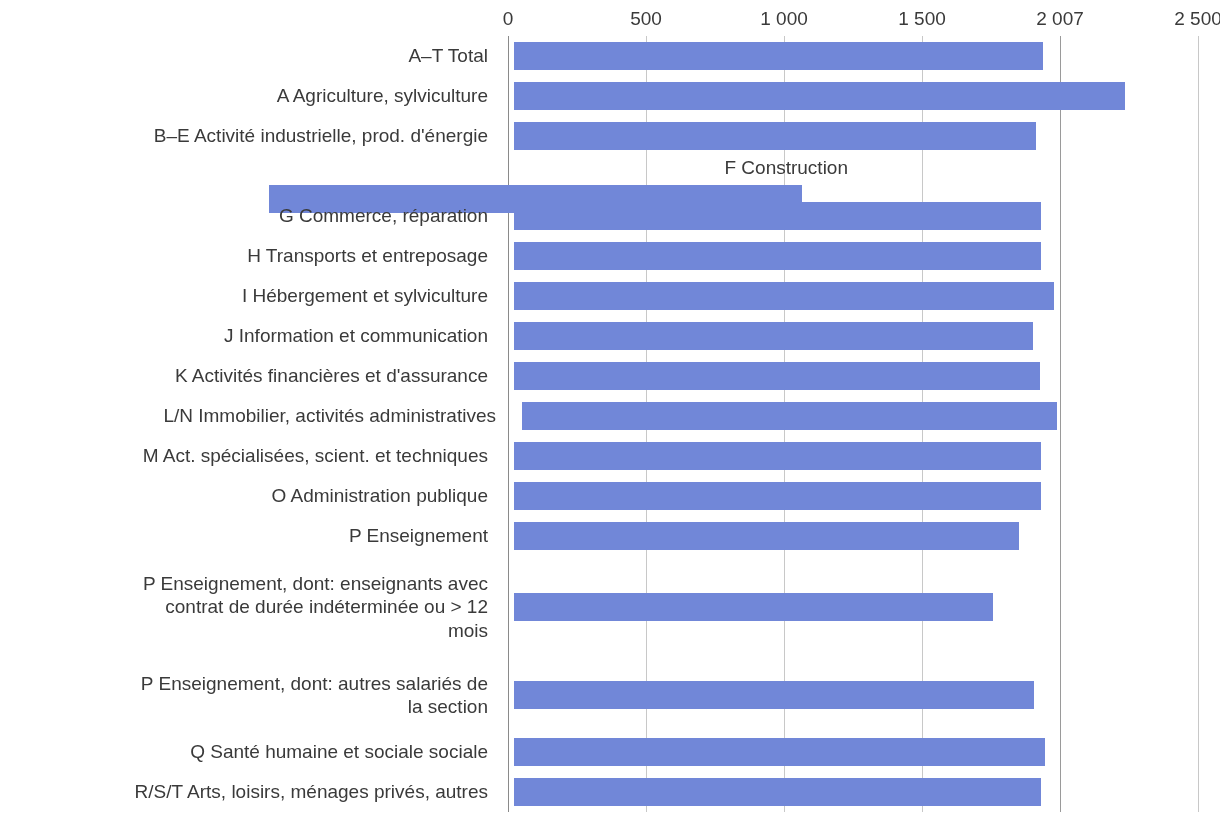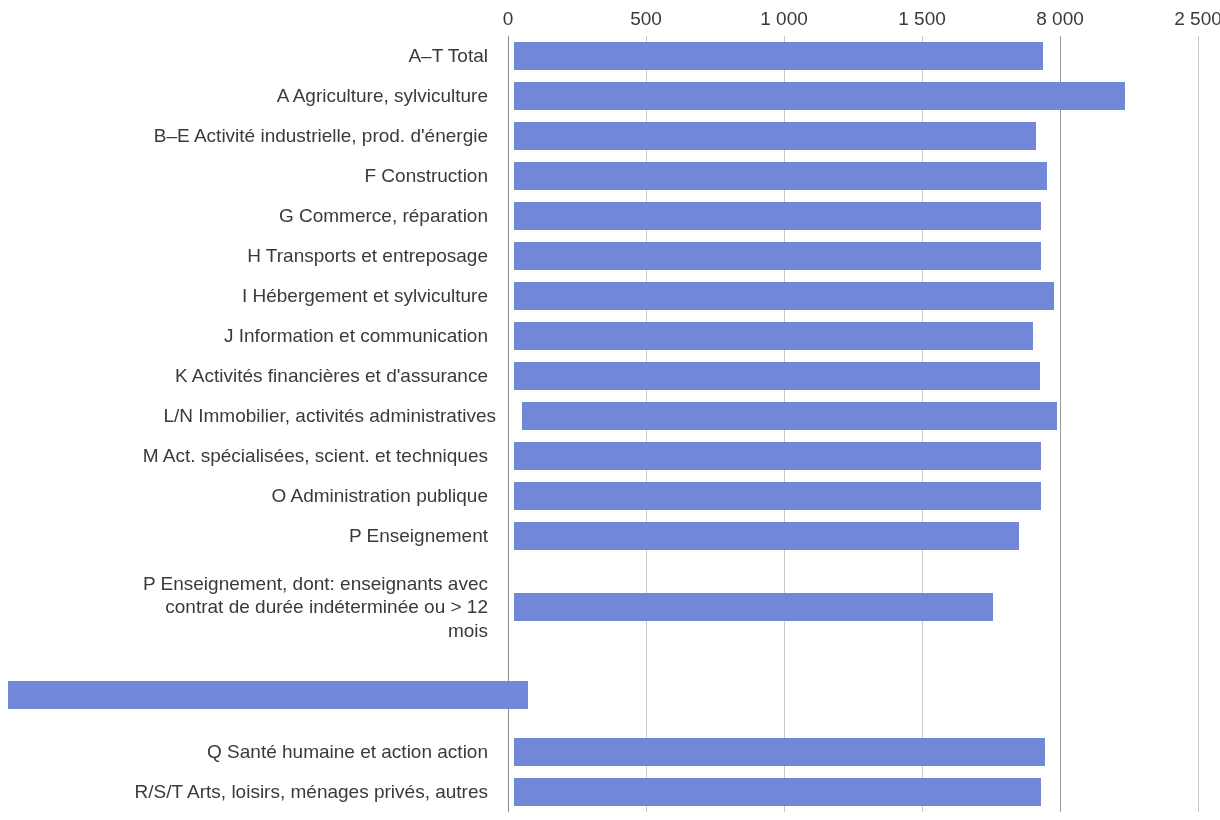--- a/index.html
+++ b/index.html
@@ -105,21 +105,21 @@
 </head>
 <body>
 
 <div id="chart-root">
 
   <div class="axis-labels">
       <div class="tick-label" style="left: 508px;">0</div>
       <div class="tick-label" style="left: 646px;">500</div>
       <div class="tick-label" style="left: 784px;">1 000</div>
       <div class="tick-label" style="left: 922px;">1 500</div>
-      <div class="tick-label" style="left: 1060px;">8 000</div>
+      <div class="tick-label" style="left: 1060px;">2 007</div>
       <div class="tick-label" style="left: 1198px;">2 500</div>
     </div>
 
   <div class="plot">
     <div class="gridlines">
         <div class="gridline axis0" style="left: 0px;"></div>
         <div class="gridline" style="left: 138px;"></div>
         <div class="gridline" style="left: 276px;"></div>
         <div class="gridline" style="left: 414px;"></div>
         <div class="gridline major" style="left: 552px;"></div>
@@ -139,21 +139,21 @@
         <div class="bar-cell">
           <div class="bar" style="width: 611.34px; background: rgb(113, 135, 216);"></div>
         </div>
       </div>
       <div class="row" style="height: 40px;">
         <div class="row-label">B–E Activité industrielle, prod. d'énergie</div>
         <div class="bar-cell">
           <div class="bar" style="width: 521.64px; background: rgb(113, 135, 216);"></div>
         </div>
       </div>
-      <div class="row" style="height: 40px;">
+      <div class="row" style="height: 40px; flex-direction: column;">
         <div class="row-label">F Construction</div>
         <div class="bar-cell">
           <div class="bar" style="width: 532.68px; background: rgb(113, 135, 216);"></div>
         </div>
       </div>
       <div class="row" style="height: 40px;">
         <div class="row-label">G Commerce, réparation</div>
         <div class="bar-cell">
           <div class="bar" style="width: 527.16px; background: rgb(113, 135, 216);"></div>
         </div>
@@ -208,26 +208,28 @@
       </div>
       <div class="row" style="height: 102px;">
         <div class="row-label">P Enseignement, dont: enseignants avec
 contrat de durée indéterminée ou &gt; 12
 mois</div>
         <div class="bar-cell">
           <div class="bar" style="width: 478.86px; background: rgb(113, 135, 216);"></div>
         </div>
       </div>
       <div class="row" style="height: 74px;">
+        <div class="row-label">P Enseignement, dont: autres salariés de
+la section</div>
         <div class="bar-cell">
           <div class="bar" style="width: 520.26px; background: rgb(113, 135, 216);"></div>
         </div>
       </div>
       <div class="row" style="height: 40px;">
-        <div class="row-label">Q Santé humaine et action action</div>
+        <div class="row-label">Q Santé humaine et sociale sociale</div>
         <div class="bar-cell">
           <div class="bar" style="width: 531.3px; background: rgb(113, 135, 216);"></div>
         </div>
       </div>
       <div class="row" style="height: 40px;">
         <div class="row-label">R/S/T Arts, loisirs, ménages privés, autres</div>
         <div class="bar-cell">
           <div class="bar" style="width: 527.16px; background: rgb(113, 135, 216);"></div>
         </div>
       </div>

